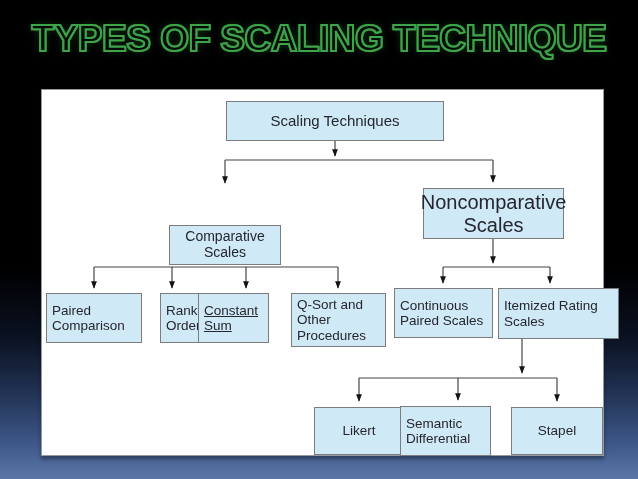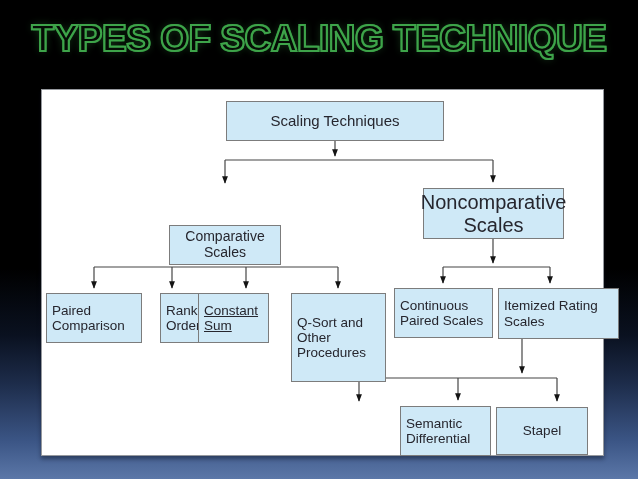--- a/index.html
+++ b/index.html
@@ -38,26 +38,26 @@
     display:flex; align-items:center;
   }
   .c{justify-content:center; text-align:center; padding:0 18px;}
   .l{justify-content:flex-start; text-align:left; padding-left:5px; padding-right:0;}
   #n-root         {left:184px; top:11px;  width:218px; height:40px; font-size:15px;}
   #n-comparative  {left:127px; top:99px;  width:112px; height:40px; font-size:14px;margin-top:36px;}
   #n-noncomparative{left:381px; top:98px; width:141px; height:51px; font-size:20px;}
   #n-paired       {left:4px;   top:203px; width:96px;  height:50px;}
   #n-rank         {left:106px; top:203px; width:48px;  height:50px;margin-left:12px;}
   #n-constant     {left:156px; top:203px; width:71px;  height:50px;text-decoration:underline;}
-  #n-qsort        {left:249px; top:203px; width:95px;  height:89px;}
+  #n-qsort        {left:249px; top:203px; width:95px;  height:54px;}
   #n-continuous   {left:352px; top:198px; width:99px;  height:50px;}
   #n-itemized     {left:456px; top:198px; width:121px; height:51px;}
   #n-likert       {left:272px; top:317px; width:90px;  height:48px;}
   #n-semantic     {left:358px; top:316px; width:91px;  height:50px;}
-  #n-stapel       {left:454px; top:317px; width:92px;  height:48px;}
+  #n-stapel       {left:469px; top:317px; width:92px;  height:48px;}
 </style>
 </head>
 <body>
 
 <div class="slide">
 
   <div class="slide-title">TYPES OF SCALING TECHNIQUE</div>
 
   <div class="panel">
 
@@ -95,16 +95,17 @@
 
     <div class="n c" id="n-root">Scaling Techniques</div>
     <div class="n c" id="n-comparative">Comparative Scales</div>
     <div class="n c" id="n-noncomparative">Noncomparative Scales</div>
     <div class="n l" id="n-paired">Paired Comparison</div>
     <div class="n l" id="n-rank">Rank Order</div>
     <div class="n l" id="n-constant">Constant Sum</div>
     <div class="n l" id="n-qsort">Q-Sort and Other Procedures</div>
     <div class="n l" id="n-continuous">Continuous Paired Scales</div>
     <div class="n l" id="n-itemized">Itemized Rating Scales</div>
+    <div class="n c" id="n-likert">Likert</div>
     <div class="n l" id="n-semantic">Semantic Differential</div>
     <div class="n c" id="n-stapel">Stapel</div>
   </div>
 </div>
 
 </body></html>

